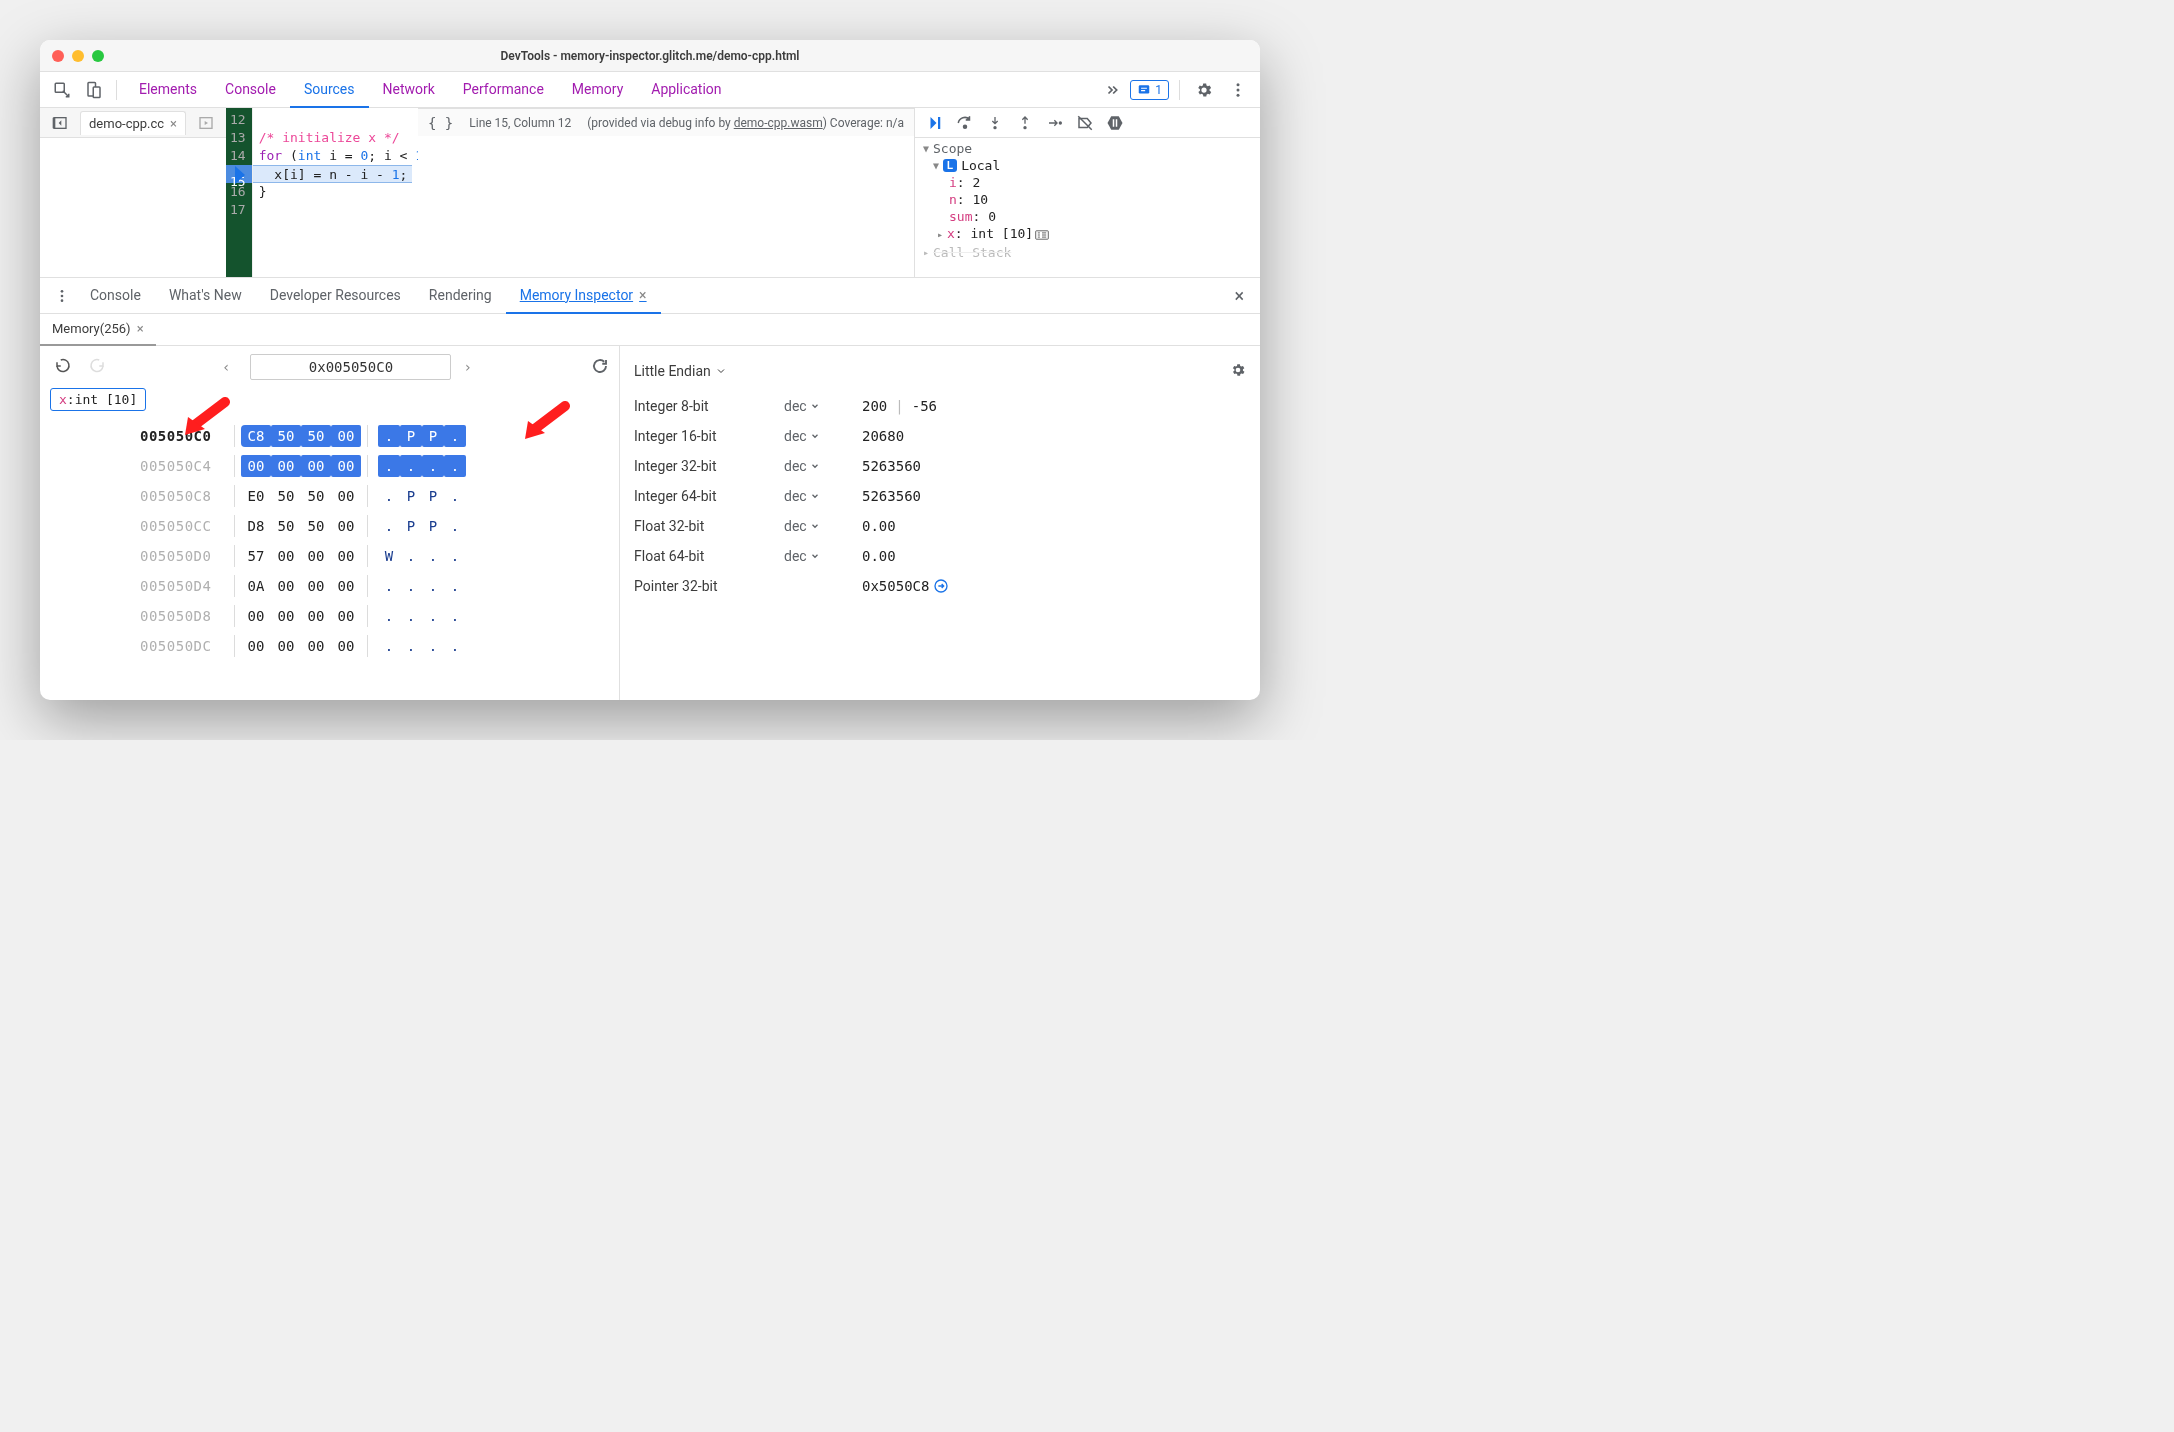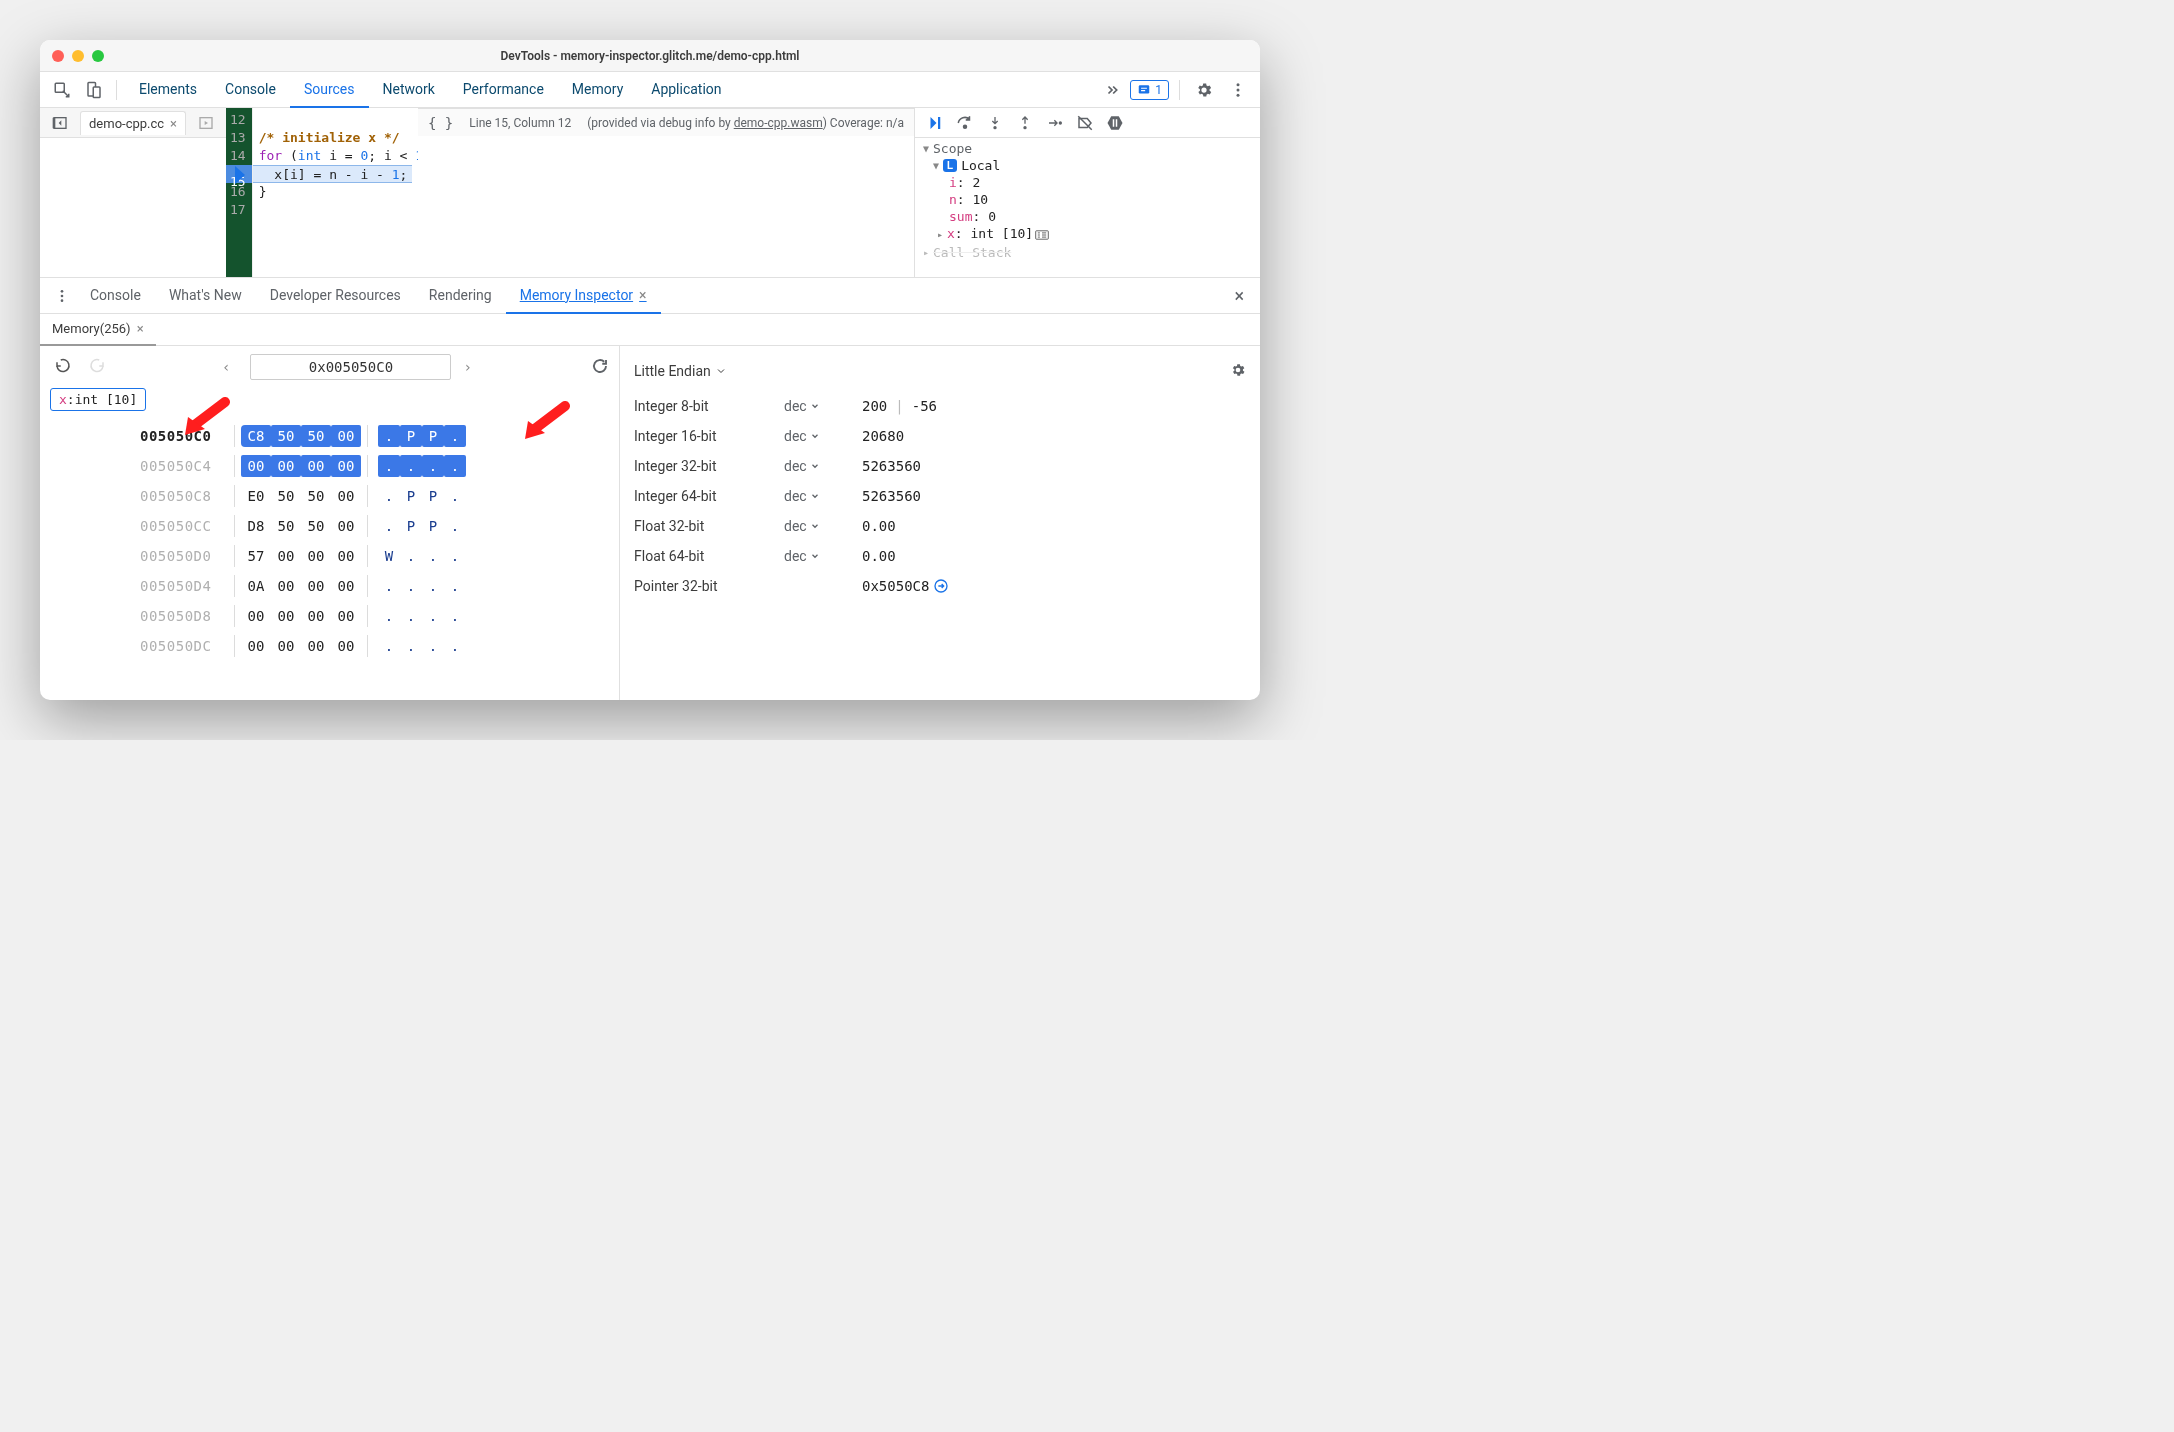--- a/index.html
+++ b/index.html
@@ -59,21 +59,21 @@
     align-items: center;
     gap: 0;
     flex: 1;
   }
   .panel-tab {
     padding: 0 14px;
     height: 36px;
     display: flex;
     align-items: center;
     font-size: 14px;
-    color: #0c4a6e;
+    color: #a21caf;
     cursor: pointer;
     border-bottom: 2px solid transparent;
   }
   .panel-tab.active {
     color: #1a73e8;
     border-bottom-color: #1a73e8;
   }
   .toolbar-right {
     display: flex;
     align-items: center;
@@ -148,21 +148,21 @@
   .gutter .ln { height: 18px; line-height: 18px; }
   .code {
     padding: 3px 6px;
     white-space: pre;
     color: #222;
     flex: 1;
     min-width: 0;
   }
   .code .cl { height: 18px; line-height: 18px; }
   .code .cl.hl { background: #dbe9fb; position: relative; margin-left: -6px; padding-left: 6px; border-top: 1px solid #8db7ea; border-bottom: 1px solid #8db7ea; }
-  .cm-cmt { color: #a16207; font-weight: bold; }
+  .cm-cmt { color: #ec4899; }
   .cm-kw { color: #9b1fb3; }
   .cm-type { color: #1a73e8; }
   .cm-num { color: #1a73e8; }
   .marker {
     position: absolute;
     left: -18px;
     top: 0;
     width: 0; height: 0;
     border-top: 9px solid transparent;
     border-bottom: 9px solid transparent;

